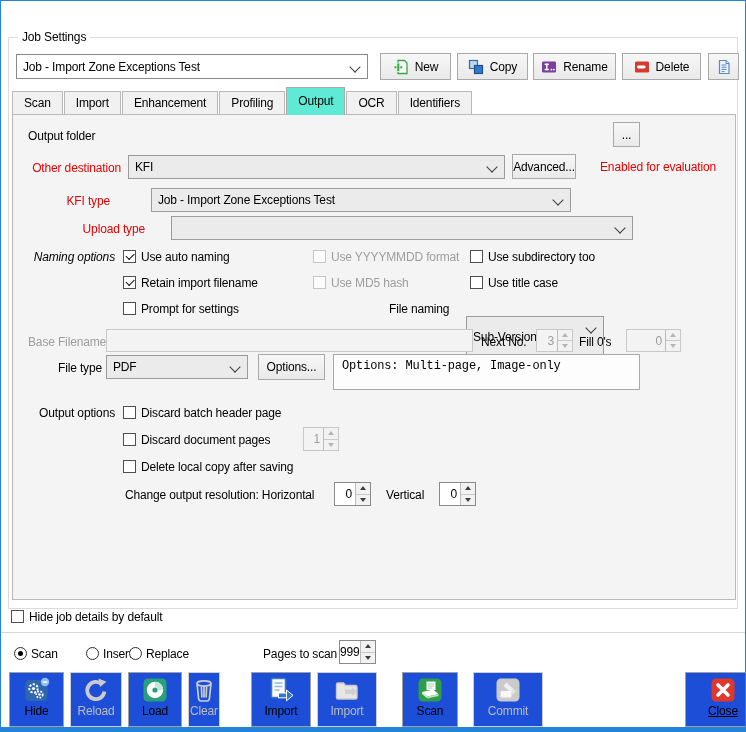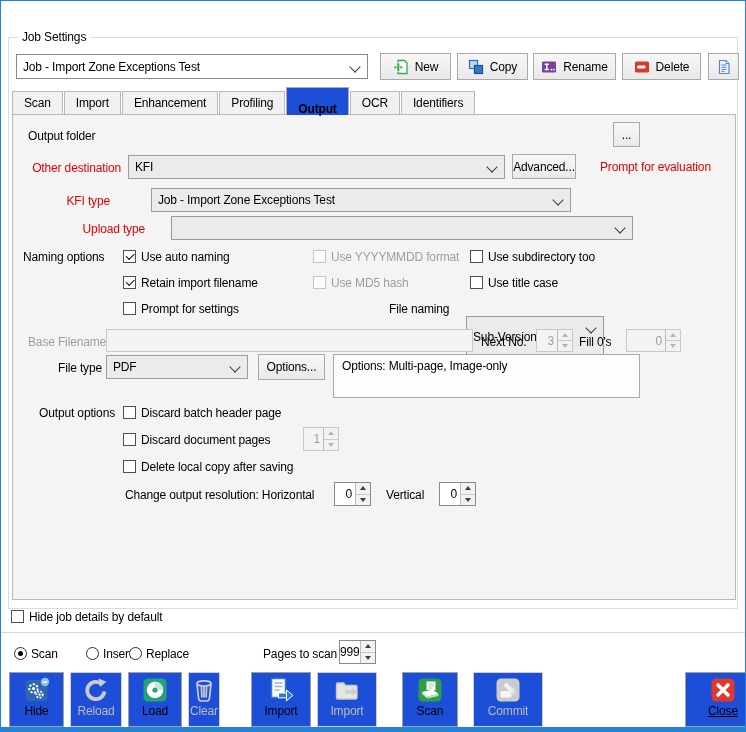--- a/index.html
+++ b/index.html
@@ -22,21 +22,21 @@
         border-bottom:1.4px solid #3c3c3c;transform:rotate(45deg);}
   .btn{position:absolute;box-sizing:border-box;border:1px solid #a9a9a9;background:linear-gradient(#f7f7f7,#e9e9e9);
        font:inherit;letter-spacing:inherit;display:flex;align-items:center;justify-content:center;gap:6px;
        color:#000;padding:0;cursor:default;}
   .field{position:absolute;box-sizing:border-box;border:1px solid #8a8a8a;background:#fff;font:inherit;
          letter-spacing:inherit;padding:0 5px;color:#000;outline:none;}
   .field.dis{background:#f3f3f3;border-color:#c8c8c8;}
   .tabs{position:absolute;left:3px;top:50px;height:26px;display:flex;align-items:flex-end;}
   .tab{box-sizing:border-box;height:23px;padding:4px 11px 0;background:#f1f1f1;border:1px solid #b9b9b9;
        border-bottom:none;margin-right:1px;}
-  .tab.active{height:28px;padding-top:14px;background:#1d4ed8;border-color:#ababab;position:relative;z-index:5;margin-bottom:-1px;font-weight:bold;}
+  .tab.active{height:28px;padding-top:6px;background:#5eead4;border-color:#ababab;position:relative;z-index:5;margin-bottom:-1px;}
   .panel{position:absolute;left:3px;top:76px;width:724px;height:486px;box-sizing:border-box;background:#f4f4f4;
          border:1px solid #b9b9b9;}
   .cb{position:absolute;width:13px;height:13px;box-sizing:border-box;border:1px solid #4f4f4f;background:#fff;}
   .cb.checked::after{content:"";position:absolute;left:1.5px;top:2.2px;width:7px;height:3.6px;
         border-left:1.7px solid #101010;border-bottom:1.7px solid #101010;transform:rotate(-45deg);}
   .cb.dis{border-color:#c6c6c6;background:#fcfcfc;}
   .radio{position:absolute;width:13px;height:13px;box-sizing:border-box;border:1px solid #2d2d2d;border-radius:50%;background:#fff;}
   .radio.sel::after{content:"";position:absolute;left:2.6px;top:2.6px;width:5.6px;height:5.6px;background:#000;border-radius:50%;}
   .spin{position:absolute;box-sizing:border-box;border:1px solid #8a8a8a;background:#fff;display:flex;}
   .spin .sval{flex:1;text-align:right;padding:4px 3px 0 0;overflow:hidden;}
@@ -141,35 +141,35 @@
 
       <span class="lbl" style="left:15px;top:14px;">Output folder</span>
       <button class="btn" style="left:600px;top:7px;width:27px;height:25px;">...</button>
 
       <span class="lbl red" style="left:10px;top:46px;width:98px;text-align:right;">Other destination</span>
       <div class="combo gray" style="left:115px;top:40px;width:377px;height:24px;">
         <span>KFI</span>
         <span class="chev"></span>
       </div>
       <button class="btn" style="left:499px;top:39px;width:64px;height:25px;">Advanced...</button>
-      <span class="lbl red" style="left:587px;top:45px;">Prompt for evaluation</span>
+      <span class="lbl red" style="left:587px;top:45px;">Enabled for evaluation</span>
 
       <span class="lbl red" style="left:10px;top:79px;width:87px;text-align:right;">KFI type</span>
       <div class="combo gray" style="left:138px;top:73px;width:420px;height:24px;">
         <span>Job - Import Zone Exceptions Test</span>
         <span class="chev"></span>
       </div>
 
       <span class="lbl red" style="left:10px;top:107px;width:122px;text-align:right;">Upload type</span>
       <div class="combo gray" style="left:158px;top:101px;width:462px;height:24px;">
         <span></span>
         <span class="chev"></span>
       </div>
 
-      <span class="lbl" style="left:10px;top:135px;width:92px;text-align:left;">Naming options</span>
+      <span class="lbl" style="left:10px;top:135px;width:92px;text-align:right;font-style:italic;">Naming options</span>
 
       <span class="cb checked" style="left:110px;top:135px;"></span>
       <span class="lbl" style="left:128px;top:135px;">Use auto naming</span>
 
       <span class="cb dis" style="left:300px;top:135px;"></span>
       <span class="lbl dim" style="left:318px;top:135px;">Use YYYYMMDD format</span>
 
       <span class="cb" style="left:457px;top:135px;"></span>
       <span class="lbl" style="left:475px;top:135px;">Use subdirectory too</span>
 
@@ -217,21 +217,21 @@
             </span>
         </span>
       </div>
 
       <span class="lbl" style="left:45px;top:246px;">File type</span>
       <div class="combo gray" style="left:93px;top:240px;width:142px;height:24px;">
         <span>PDF</span>
         <span class="chev"></span>
       </div>
       <button class="btn" style="left:245px;top:239px;width:67px;height:26px;">Options...</button>
-      <div class="infobox" style="left:320px;top:239px;width:307px;height:44px;">
+      <div class="infobox" style="left:320px;top:239px;width:307px;height:36px;font-family:Liberation Mono, monospace;">
         <span>Options: Multi-page, Image-only</span>
       </div>
 
       <span class="lbl" style="left:10px;top:291px;width:92px;text-align:right;">Output options</span>
 
       <span class="cb" style="left:110px;top:291px;"></span>
       <span class="lbl" style="left:128px;top:291px;">Discard batch header page</span>
 
       <span class="cb" style="left:110px;top:318px;"></span>
       <span class="lbl" style="left:128px;top:318px;">Discard document pages</span>

